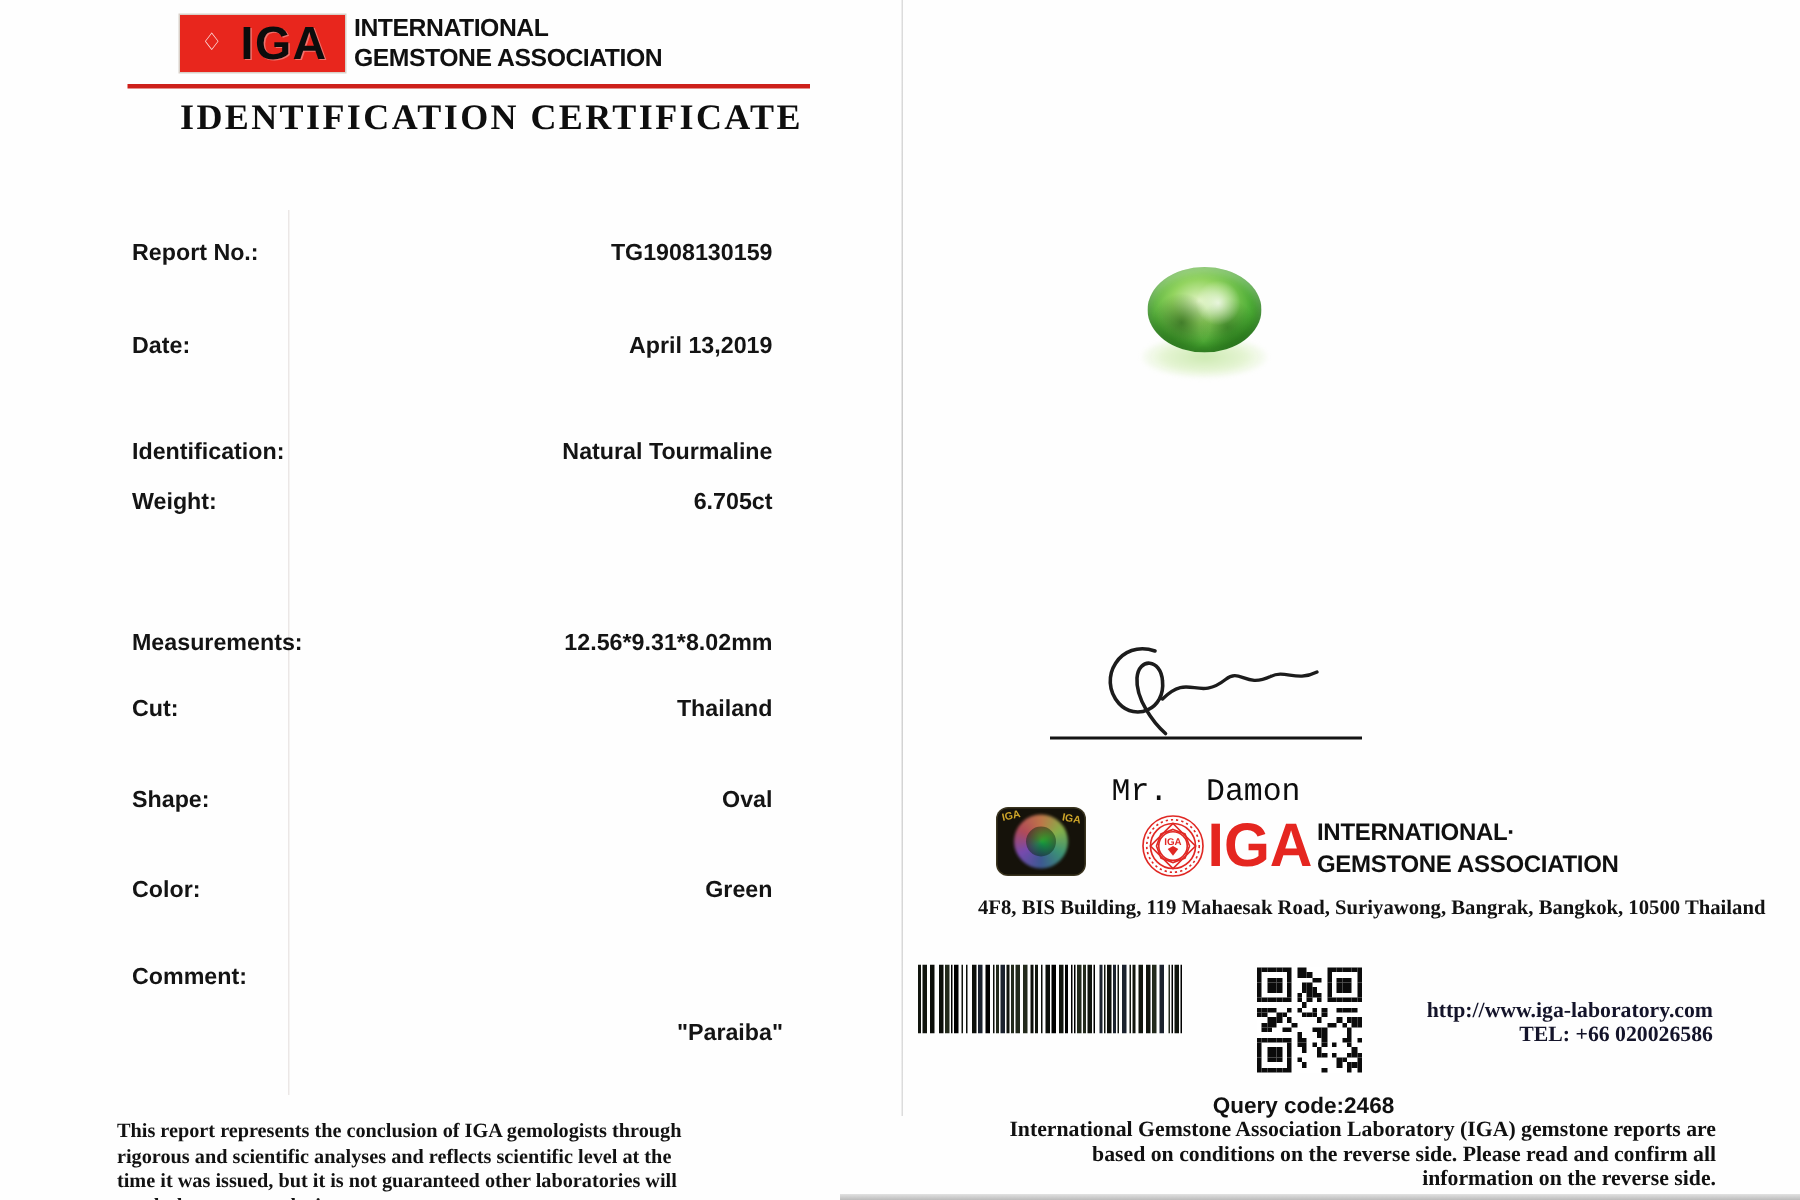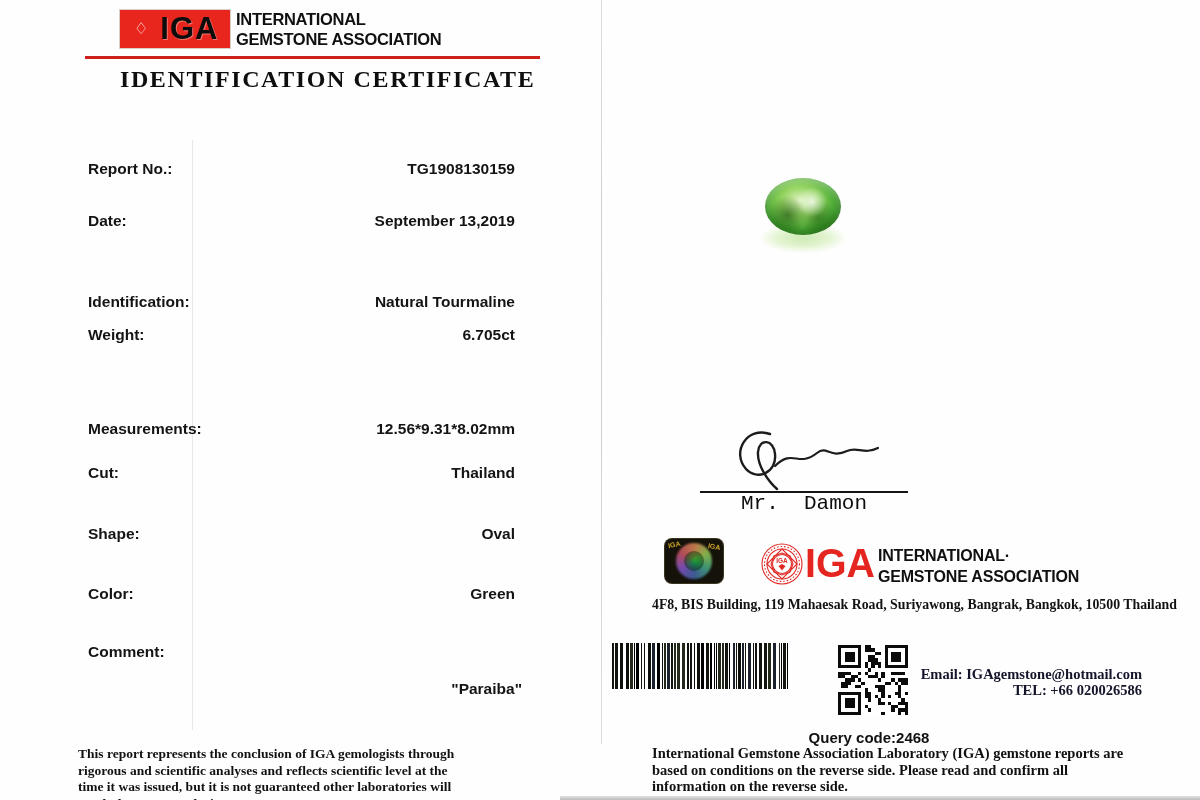--- a/index.html
+++ b/index.html
@@ -45,21 +45,21 @@
     background:
       radial-gradient(circle at 62% 42%, rgba(255,255,255,.75) 0%, rgba(255,255,255,0) 26%),
       radial-gradient(circle at 30% 65%, rgba(10,60,5,.55) 0%, rgba(10,60,5,0) 30%),
       radial-gradient(circle at 70% 70%, rgba(15,70,8,.45) 0%, rgba(15,70,8,0) 28%),
       radial-gradient(ellipse at 45% 40%, #dff3c0 0%, #93d45f 30%, #4fae37 58%, #2f8c22 80%, #216d17 100%);
     box-shadow:inset 0 -4px 8px rgba(20,80,10,.5), inset 0 3px 6px rgba(255,255,255,.4); }
 
   
   .sig-svg { position:absolute; left:725px; top:426px; }
   .sig-line { position:absolute; left:700px; top:491px; width:208px; height:2px; background:#141414; }
-  .signatory { position:absolute; left:700px; top:492px; width:208px; text-align:center;
+  .signatory { position:absolute; left:700px; top:517px; width:208px; text-align:center;
     font-family:"Liberation Mono", monospace; font-size:21px; white-space:pre; color:#0d0d0d; }
 
   
   .hologram { position:absolute; left:665px; top:539px; width:58px; height:44px; border-radius:7px;
     background:#15120a; overflow:hidden; box-shadow:0 0 0 1px #3a341f; }
   .hologram::before { content:""; position:absolute; left:11px; top:4px; width:36px; height:36px;
     border-radius:50%; background:conic-gradient(#d85,#9c5,#4a8,#46a,#85c,#c56,#d85); opacity:.85; filter:blur(1px); }
   .hologram::after { content:""; position:absolute; left:19px; top:12px; width:20px; height:20px;
     border-radius:50%; background:radial-gradient(circle,#0a2 0%,rgba(0,0,0,.6) 80%); opacity:.7; }
   .holo-t { position:absolute; font-size:7px; font-weight:700; color:#cfa62a; z-index:2; }
@@ -78,21 +78,21 @@
   .barcode i { display:block; height:100%; flex:none; }
   .qr { position:absolute; left:838px; top:645px; width:70px; height:70px;
     display:grid; grid-template-columns:repeat(21,1fr); grid-template-rows:repeat(21,1fr); background:#fff; }
   .qr i { display:block; }
   .qr i.on { background:#0b0b0b; }
 
   .contact { position:absolute; left:840px; top:666px; width:302px; text-align:right;
     font-family:"Liberation Serif", serif; font-size:14.5px; font-weight:700; line-height:16px; color:#14142a; }
   .query-code { position:absolute; left:788px; top:729px; width:162px; text-align:center;
     font-size:15px; font-weight:600; color:#111; }
-  .note { position:absolute; left:652px; top:745px; width:492px; 
+  .note { position:absolute; left:652px; top:745px; width:492px; text-align:right;
     font-family:"Liberation Serif", serif; font-size:14.5px; font-weight:600; line-height:16.5px; color:#111; }
 </style>
 </head>
 <body>
 
 <div class="fold-a"></div>
 <div class="fold-b"></div>
 <div class="edge-shadow"></div>
 
 <div class="logo-box">
@@ -103,23 +103,23 @@
   <div>INTERNATIONAL</div>
   <div>GEMSTONE ASSOCIATION</div>
 </div>
 <div class="red-rule"></div>
 <div class="cert-title">IDENTIFICATION CERTIFICATE</div>
 
 <div class="frow" style="top:160px">
   <span class="lab">Report No.:</span>
   <span class="val">TG1908130159</span>
 </div>
-<div class="frow" style="top:212px">
+<div class="frow" style="top:222px">
   <span class="lab">Date:</span>
-  <span class="val">September 13,2019</span>
+  <span class="val">April 13,2019</span>
 </div>
 <div class="frow" style="top:293px">
   <span class="lab">Identification:</span>
   <span class="val">Natural Tourmaline</span>
 </div>
 <div class="frow" style="top:326px">
   <span class="lab">Weight:</span>
   <span class="val">6.705ct</span>
 </div>
 <div class="frow" style="top:420px">
@@ -714,17 +714,17 @@
     <i></i>
     <i></i>
     <i></i>
     <i></i>
     <i class="on"></i>
     <i></i>
     <i class="on"></i>
   </div>
 
 <div class="contact">
-  <div>Email: IGAgemstone@hotmail.com</div>
+  <div>http://www.iga-laboratory.com</div>
   <div>TEL: +66 020026586</div>
 </div>
 <div class="query-code">Query code:2468</div>
 <div class="note">International Gemstone Association Laboratory (IGA) gemstone reports are based on conditions on the reverse side. Please  read and confirm all information on the reverse side.</div>
 
 </body></html>

